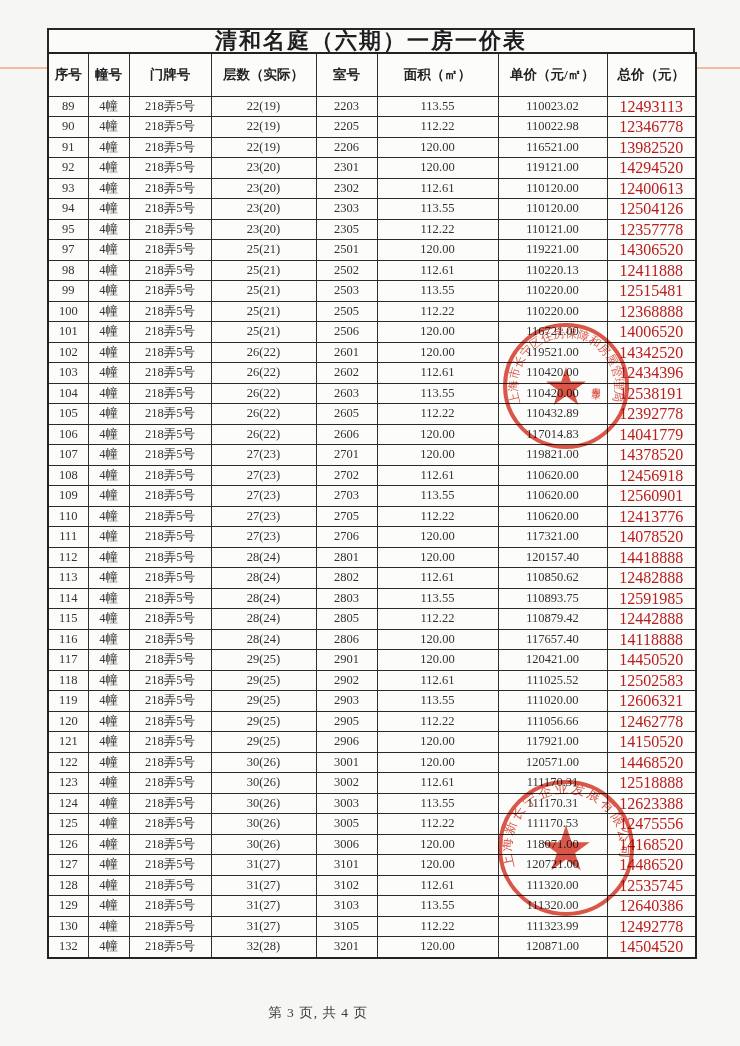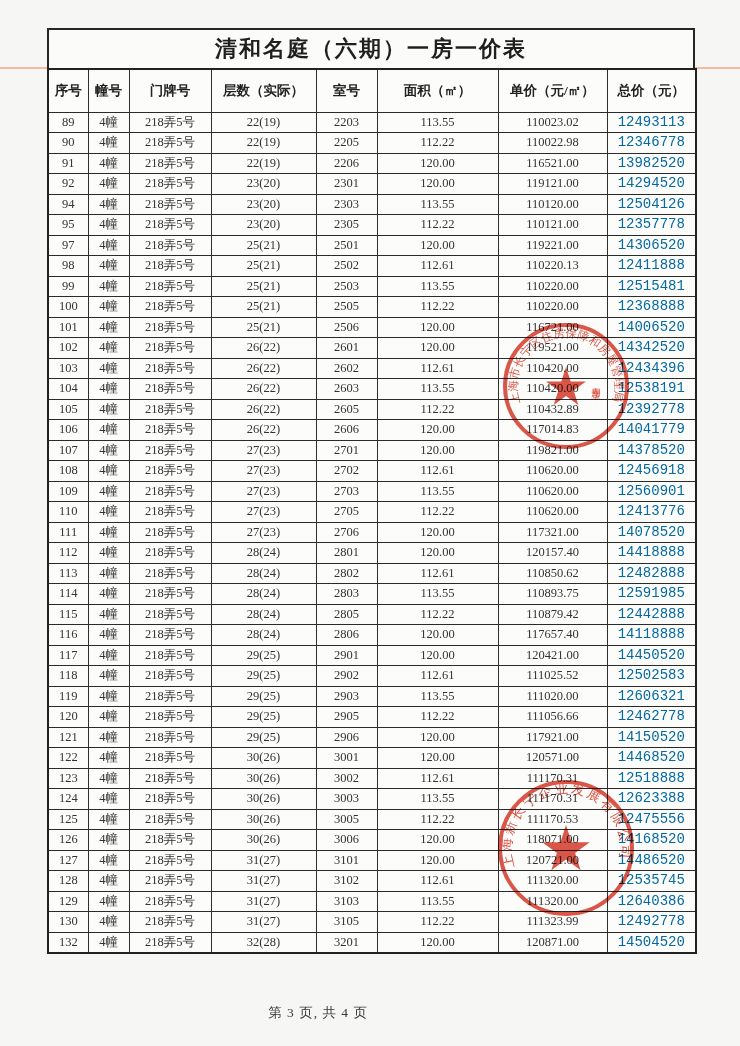--- a/index.html
+++ b/index.html
@@ -16,21 +16,21 @@
     position:absolute;left:0;top:67px;width:740px;height:2px;
     z-index:1;opacity:.85;
   }
   .doc{
     position:absolute;left:47px;top:28px;width:648px;z-index:2;
   }
   .title-box{
     box-sizing:border-box;
     border:2px solid #262626;
     background:#fbfbfa;
-    height:42px;
+    height:26px;
     display:flex;align-items:center;justify-content:center;
   }
   .title-box h1{
     margin:0;font-size:22px;font-weight:bold;letter-spacing:2px;color:#1f1f1f;
   }
   table.price{
     border-collapse:collapse;
     table-layout:fixed;
     width:648px;
     background:#fcfcfb;
@@ -48,22 +48,22 @@
     white-space:nowrap;overflow:hidden;
   }
   table.price{border:2px solid #222;}
   table.price th{
     height:43px;font-size:13.5px;font-weight:bold;color:#222;
   }
   table.price td{
     height:19.6px;line-height:19.5px;font-size:12.5px;color:#333;
   }
   table.price td.c7{
-    font-family:Liberation Mono, monospace;
-    font-size:14px;font-weight:500;color:#0369a1;
+    font-family:Liberation Serif, serif;
+    font-size:16px;font-weight:500;color:#b91c1c;
   }
   .footer{
     position:absolute;left:0;top:1004px;width:636px;
     text-align:center;font-size:13.5px;color:#3a3a3a;letter-spacing:1px;
     z-index:2;
   }
   .stamp{
     position:absolute;z-index:5;
     mix-blend-mode:multiply;
     opacity:.88;
@@ -139,20 +139,30 @@
           <td class="c0">92</td>
           <td class="c1">4幢</td>
           <td class="c2">218弄5号</td>
           <td class="c3">23(20)</td>
           <td class="c4">2301</td>
           <td class="c5">120.00</td>
           <td class="c6">119121.00</td>
           <td class="c7">14294520</td>
         </tr>
         <tr>
+          <td class="c0">93</td>
+          <td class="c1">4幢</td>
+          <td class="c2">218弄5号</td>
+          <td class="c3">23(20)</td>
+          <td class="c4">2302</td>
+          <td class="c5">112.61</td>
+          <td class="c6">110120.00</td>
+          <td class="c7">12400613</td>
+        </tr>
+        <tr>
           <td class="c0">94</td>
           <td class="c1">4幢</td>
           <td class="c2">218弄5号</td>
           <td class="c3">23(20)</td>
           <td class="c4">2303</td>
           <td class="c5">113.55</td>
           <td class="c6">110120.00</td>
           <td class="c7">12504126</td>
         </tr>
         <tr>

